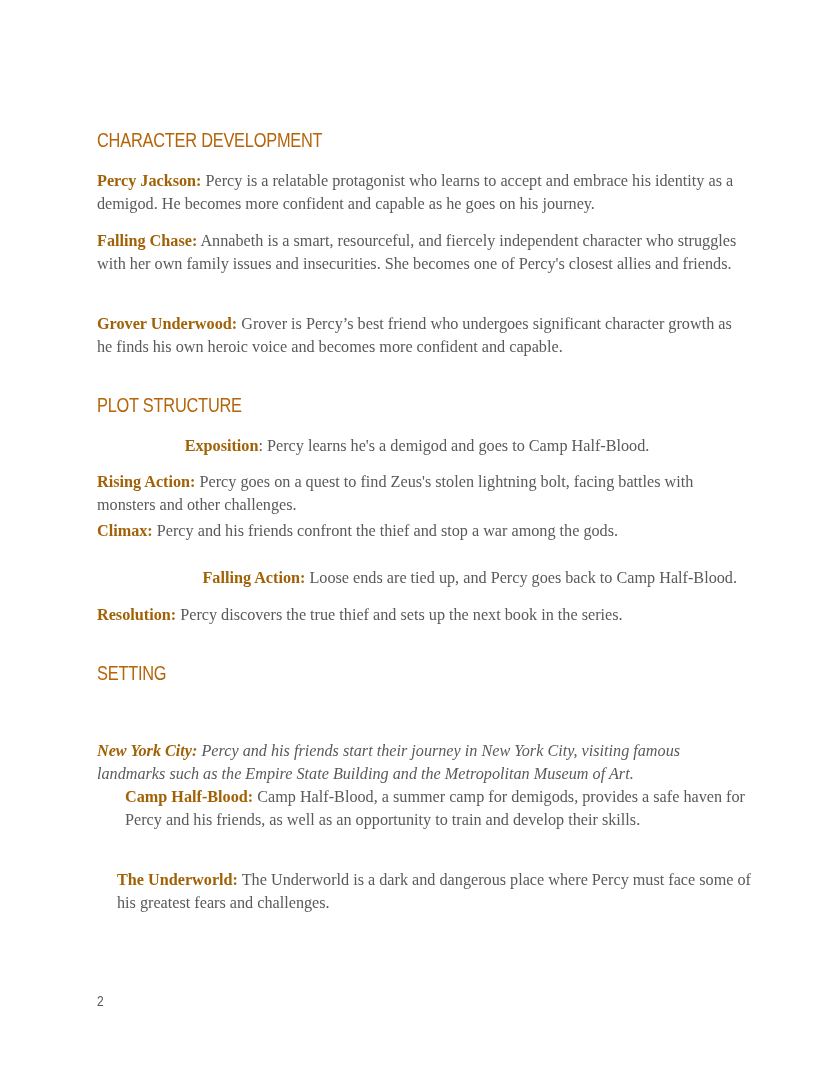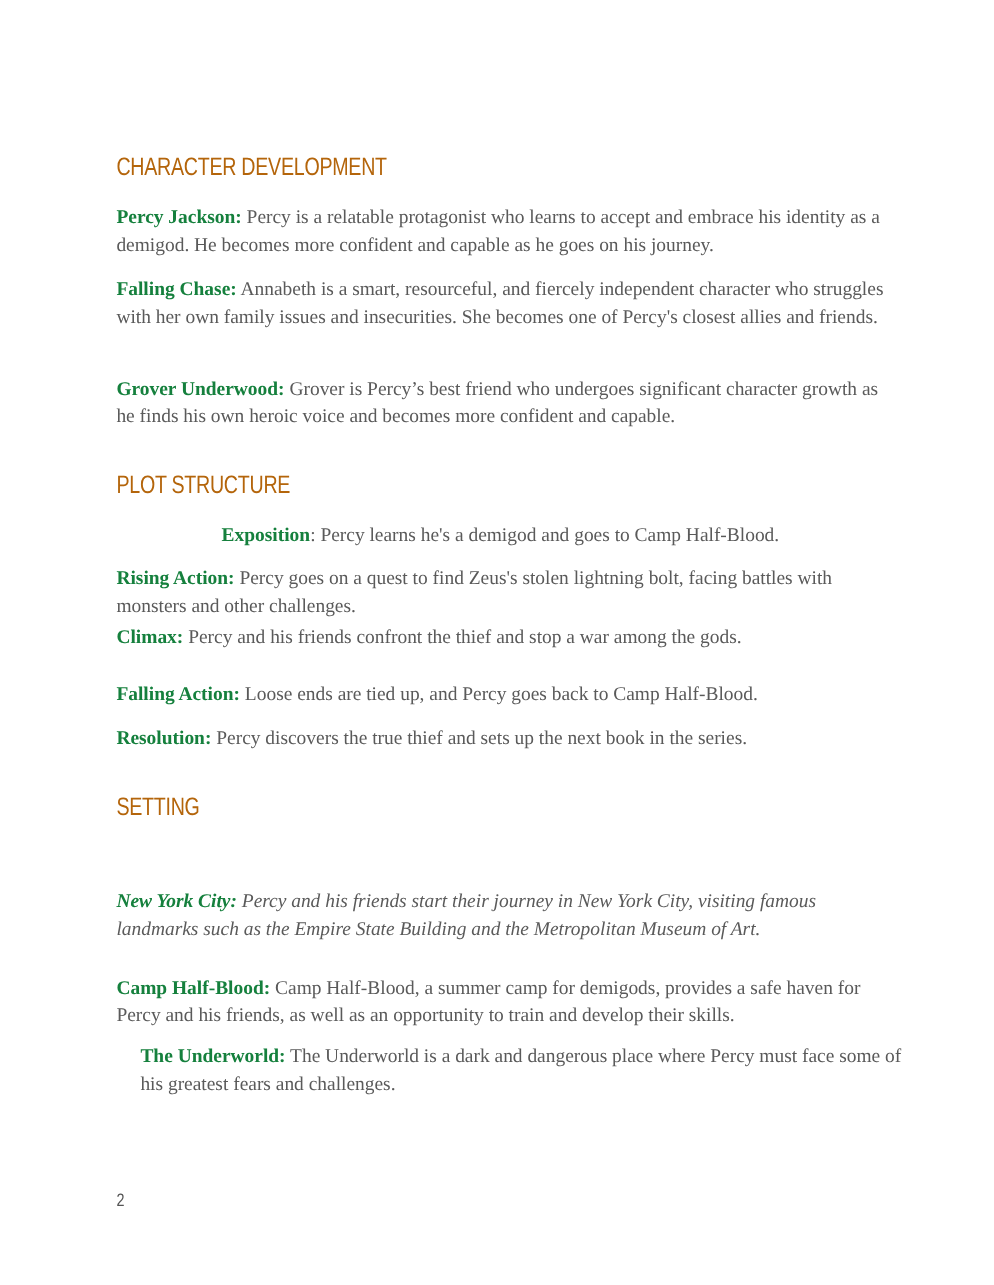--- a/index.html
+++ b/index.html
@@ -38,21 +38,21 @@
       left: 0;
       width: 640px;
       margin: 0;
       font-family: "Liberation Serif", serif;
       font-size: 16.2px;
       line-height: 23px;
       color: #5a5a5a;
     }
     .para .term {
       font-weight: bold;
-      color: #15803d;
+      color: #a16207;
     }
     .page-number {
       position: absolute;
       left: 97px;
       top: 992px;
       font-family: "Liberation Sans", sans-serif;
       font-size: 15px;
       color: #555555;
       transform: scaleX(0.8);
       transform-origin: left center;
@@ -84,35 +84,35 @@
   </p>
 
   <p class="para" style="top:471px;">
     <span class="term">Rising Action:</span><span> Percy goes on a quest to find Zeus's stolen lightning bolt, facing battles with monsters and other challenges.</span>
   </p>
 
   <p class="para" style="top:520px;font-family:Liberation Serif, serif;">
     <span class="term">Climax:</span><span> Percy and his friends confront the thief and stop a war among the gods.</span>
   </p>
 
-  <p class="para" style="top:567px;">
+  <p class="para" style="top:567px;text-align:right;">
     <span class="term">Falling Action:</span><span> Loose ends are tied up, and Percy goes back to Camp Half-Blood.</span>
   </p>
 
   <p class="para" style="top:604px;">
     <span class="term">Resolution:</span><span> Percy discovers the true thief and sets up the next book in the series.</span>
   </p>
 
   <h2 class="section-heading" style="top:661px;">SETTING</h2>
 
   <p class="para" style="top:740px;font-style:italic;">
     <span class="term">New York City:</span><span> Percy and his friends start their journey in New York City, visiting famous landmarks such as the Empire State Building and the Metropolitan Museum of Art.</span>
   </p>
 
-  <p class="para" style="top:812px;">
+  <p class="para" style="top:786px;margin-left:28px;">
     <span class="term">Camp Half-Blood:</span><span> Camp Half-Blood, a summer camp for demigods, provides a safe haven for Percy and his friends, as well as an opportunity to train and develop their skills.</span>
   </p>
 
   <p class="para" style="top:869px;margin-left:20px;">
     <span class="term">The Underworld:</span><span> The Underworld is a dark and dangerous place where Percy must face some of his greatest fears and challenges.</span>
   </p>
 
 </div>
 
 <div class="page-number">2</div>

